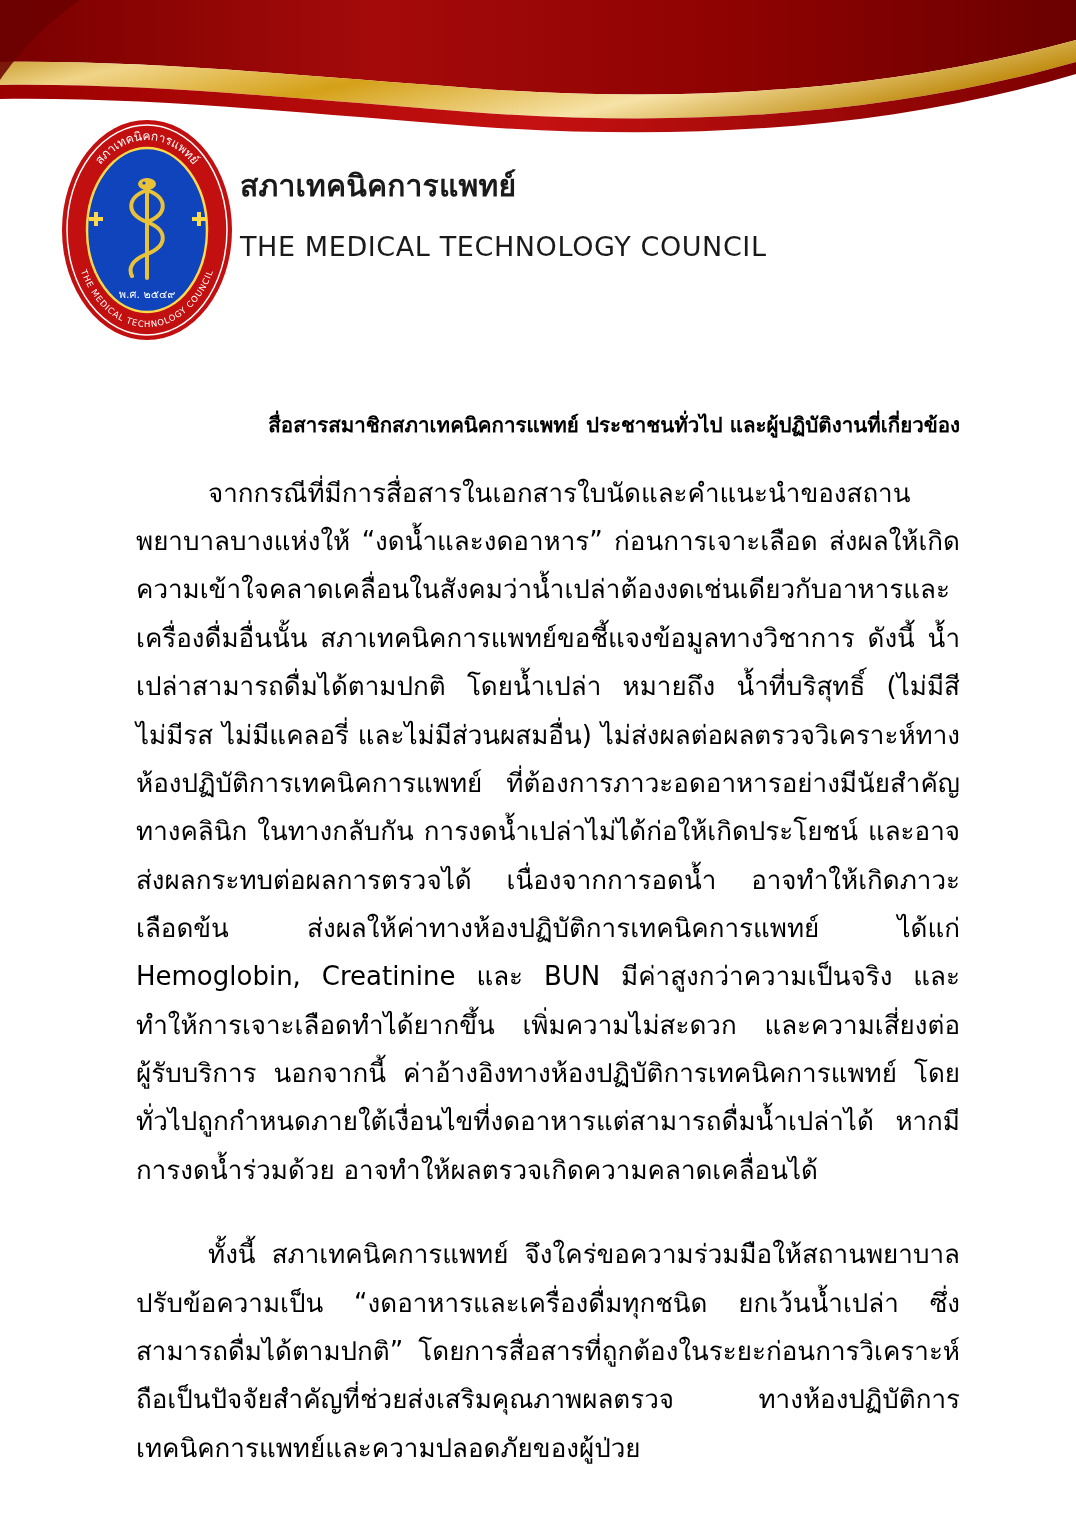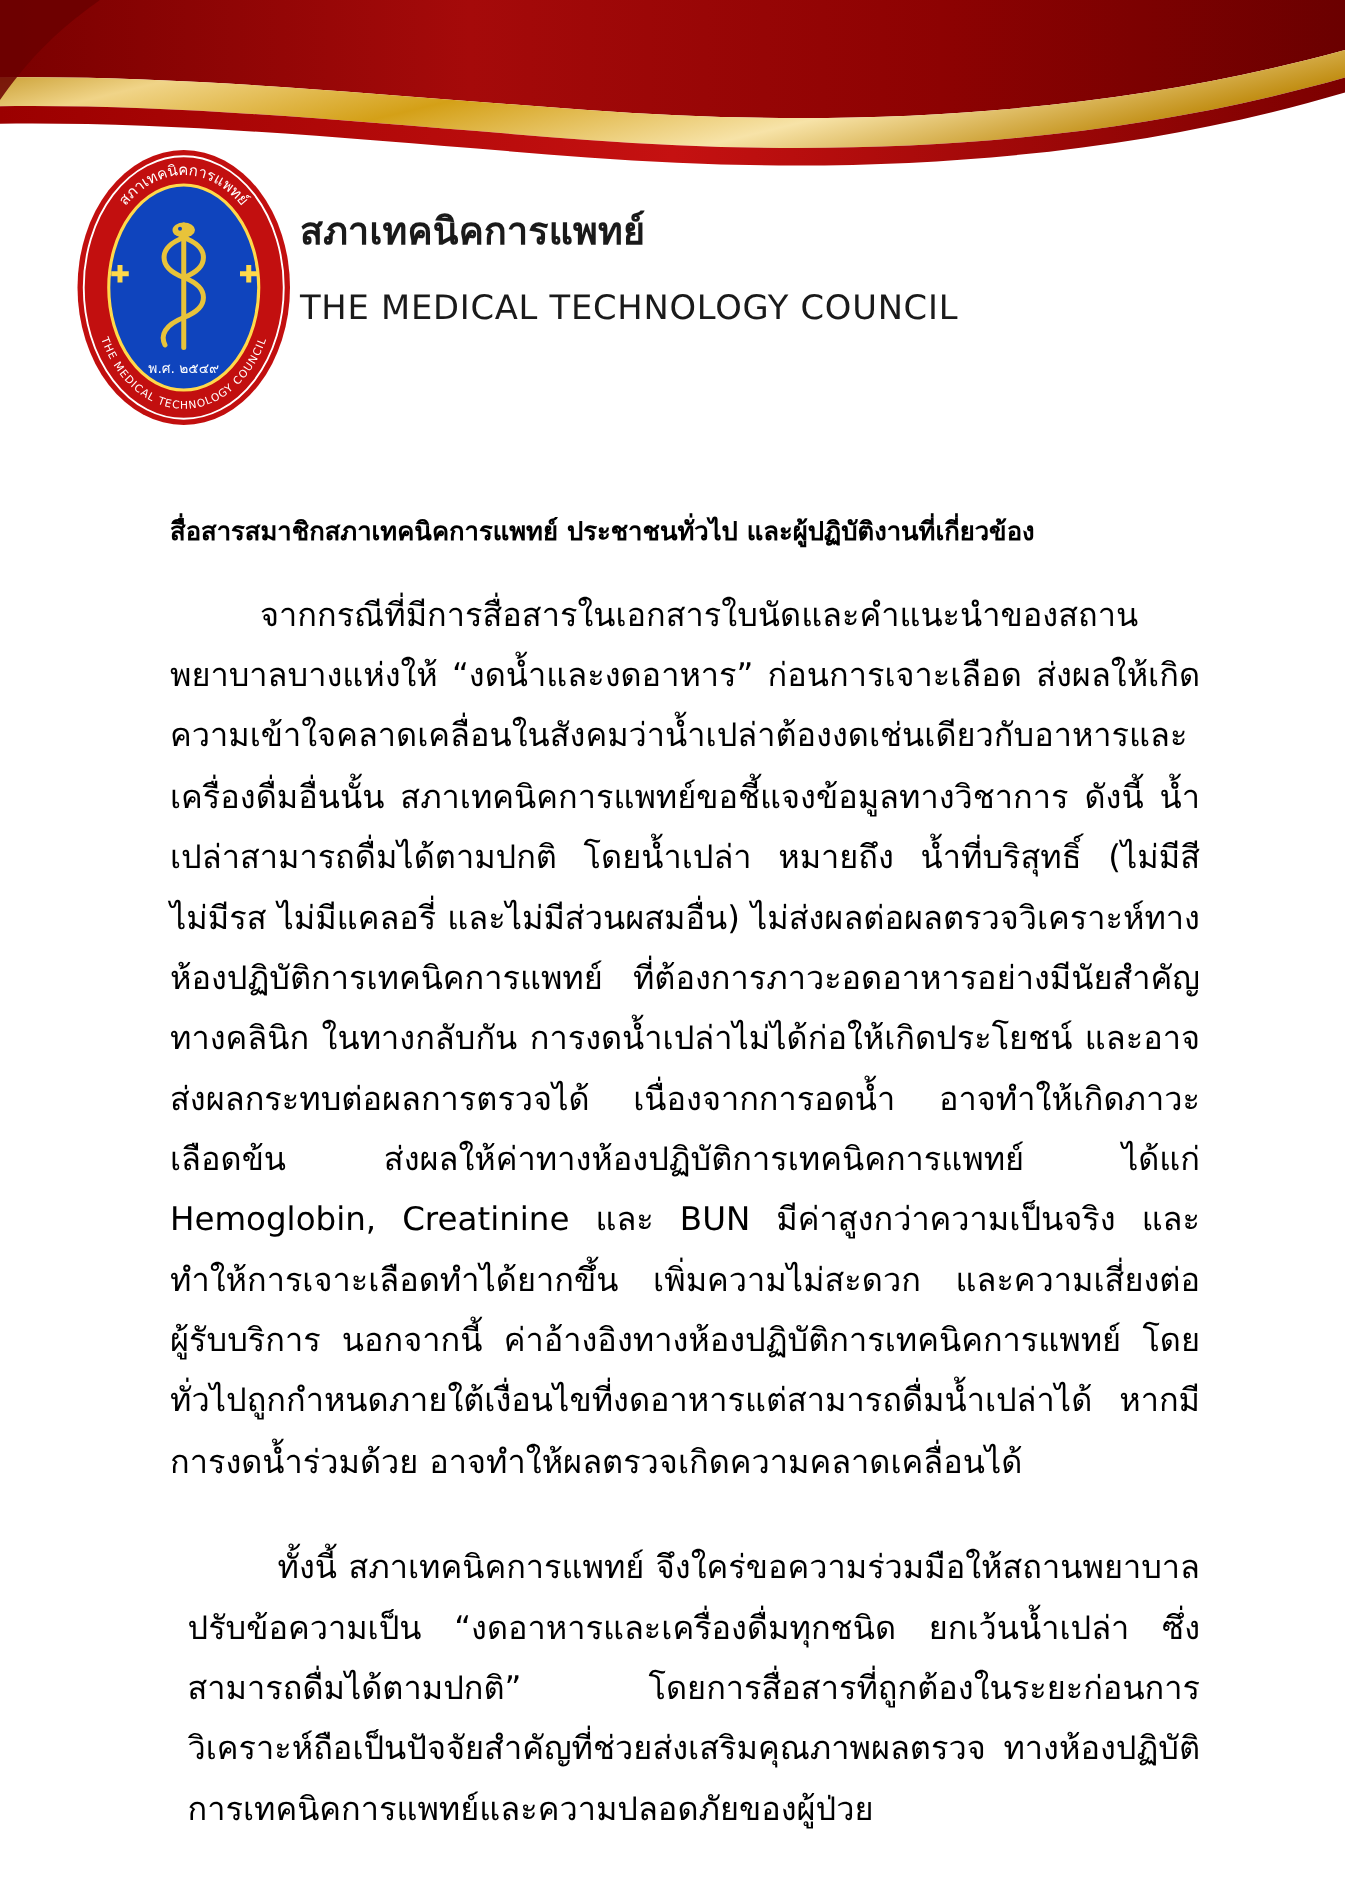--- a/index.html
+++ b/index.html
@@ -66,40 +66,39 @@
   }
 
   
   .doc {
     position: absolute;
     top: 410px;
     left: 136px;
     width: 824px;
   }
   .doc-title {
-    text-align: left;
+    text-align: right;
     font-size: 20.5px;
     font-weight: 700;
     color: #000;
     line-height: 1.5;
     margin-bottom: 28px;
   }
   .para {
     font-size: 26px;
     line-height: 1.86;
     text-align: justify;
     text-justify: inter-word;
     text-indent: 72px;
     margin: 0 0 26px 0;
     color: #000;
     word-spacing: 0.5px;
   }
   .para.second {
     margin-top: 36px;
-    margin-left: 14px;
   }
   .date-line {
     margin-top: 54px;
     text-align: center;
     font-size: 20.5px;
     line-height: 1.6;
     padding-right: 8px;
   }
 </style>
 </head>

